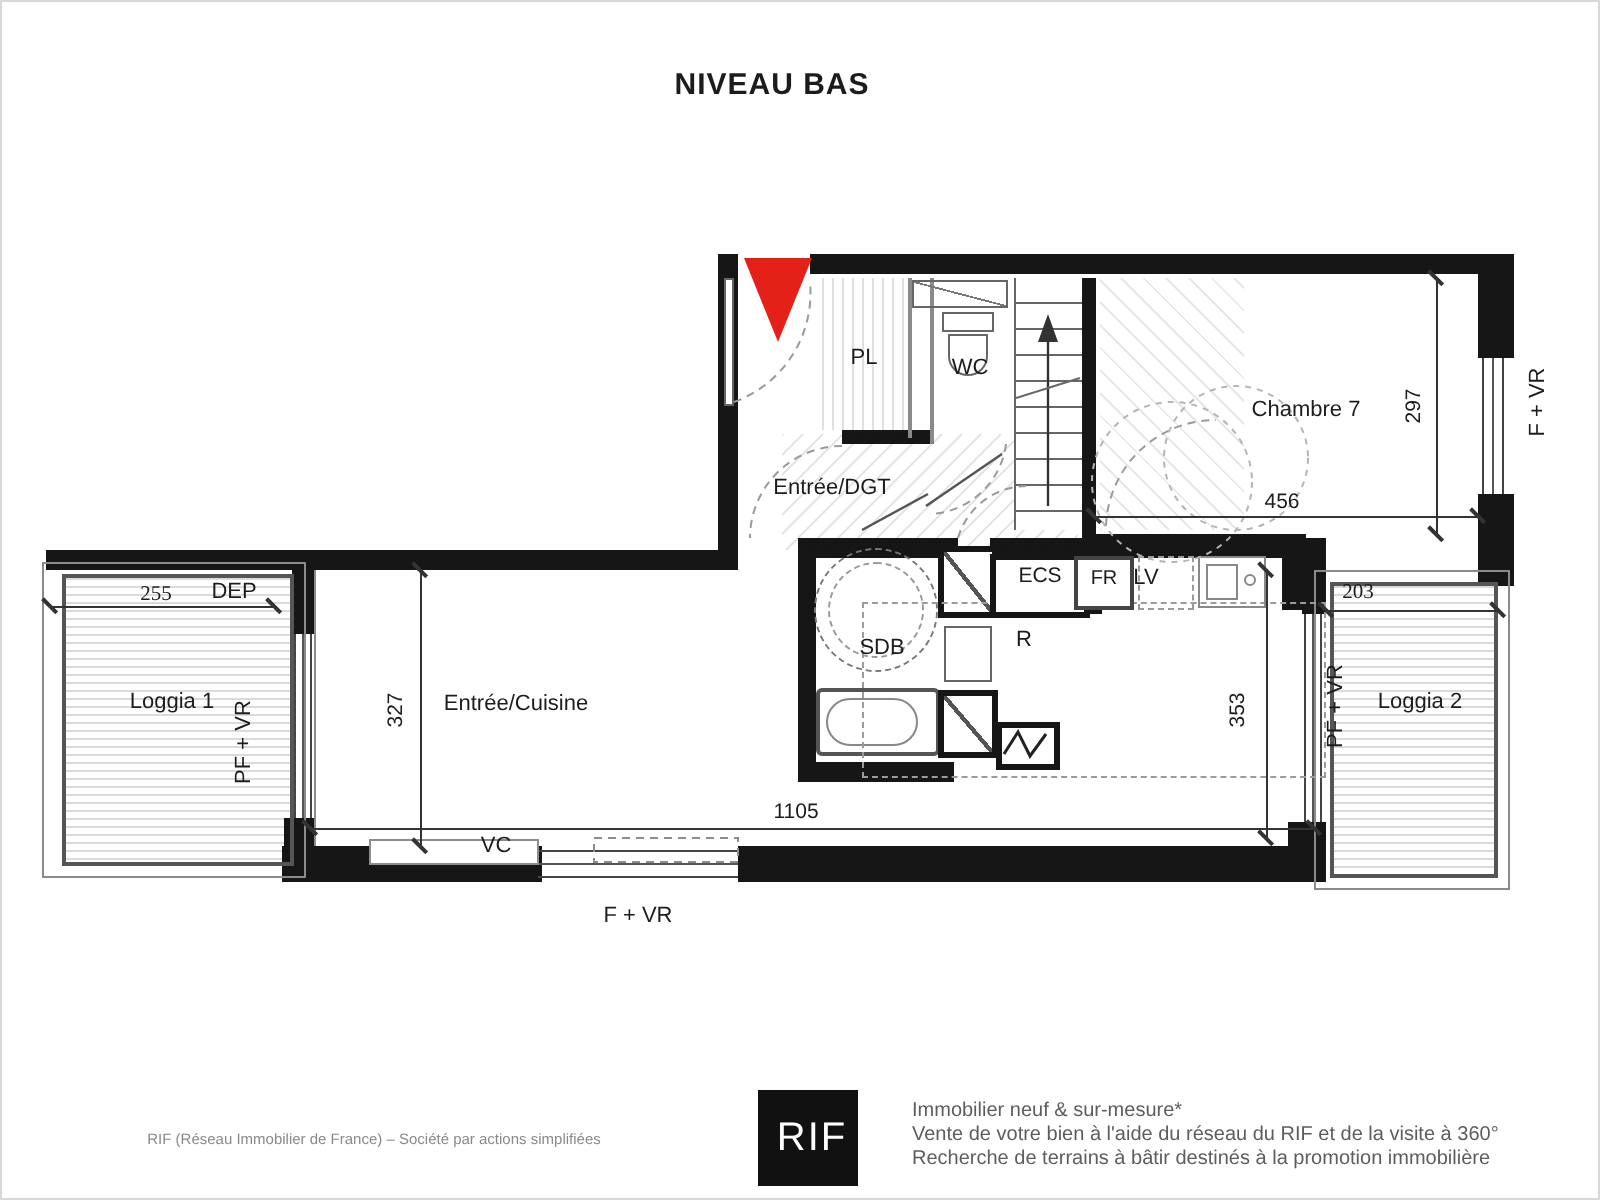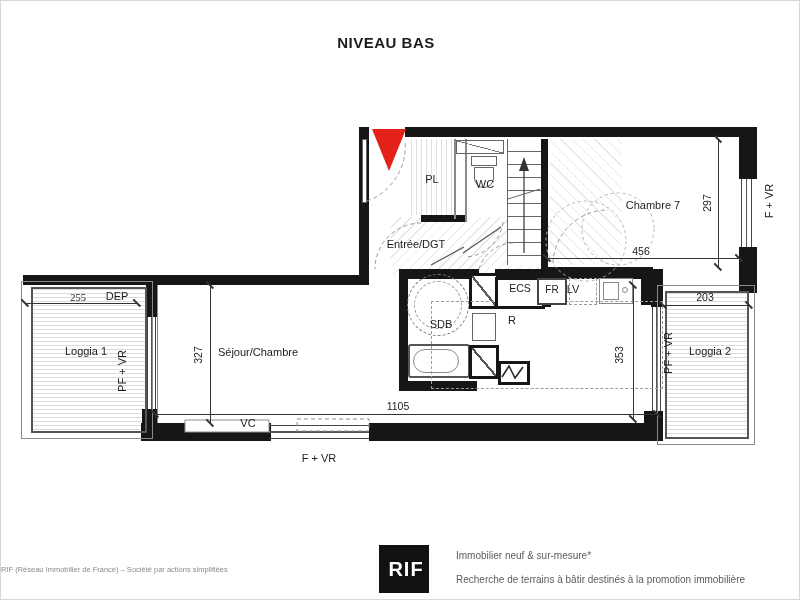--- a/index.html
+++ b/index.html
@@ -28,23 +28,23 @@
           border-top:1.5px solid #444; border-bottom:1.5px solid #444; }
   .fixture { position:absolute; background:#fff; border:3px solid #161616; }
   .fixture.diag { background-image:linear-gradient(to top right, transparent 47%, #555 47% 53%, transparent 53%); }
   .stairs { position:absolute; background:#fff;
             background-image:repeating-linear-gradient(to bottom, transparent 0 12px, #666 12px 13px);
             border-left:1px solid #666; }
   .dashbox { position:absolute; border:1.5px dashed #9b9b9b; }
   .entry-arrow { position:absolute; width:0; height:0;
                  border-left:17px solid transparent; border-right:17px solid transparent;
                  border-top:42px solid #e32119; }
-  .footer-small { position:absolute; font-size:7.5px; color:#8a8a8a; width:372px; text-align:left; }
+  .footer-small { position:absolute; font-size:7.5px; color:#8a8a8a; width:372px; text-align:center; }
   .rif-logo { position:absolute; background:#111; color:#fff; display:flex; align-items:center; justify-content:center;
-              font-weight:bold; font-size:20px; letter-spacing:1px; box-shadow:inset -4px 0 0 #fff; }
+              font-weight:normal; font-size:20px; letter-spacing:1px; box-shadow:inset -4px 0 0 #fff; }
   .rline { position:absolute; font-size:10px; color:#5d5d5d; line-height:12px; white-space:nowrap; }
   svg { position:absolute; left:0; top:0; }
 </style>
 </head>
 <body>
 
 <div id="canvas">
 
   <div class="lbl" style="left:285px; top:33px; width:200px; font-size:15px; font-weight:bold; letter-spacing:0.5px;">NIVEAU BAS</div>
 
@@ -165,41 +165,42 @@
   <div class="tick" style="left:204px; top:283px;"></div>
   <div class="tick" style="left:204px; top:421px;"></div>
   <div class="tick" style="left:627px; top:283px;"></div>
   <div class="tick" style="left:627px; top:417px;"></div>
 
   <div class="lbl" style="left:355px; top:237px; width:120px;">Entrée/DGT</div>
   <div class="lbl" style="left:411px; top:172px; width:40px;">PL</div>
   <div class="lbl" style="left:464px; top:177px; width:40px;">WC</div>
   <div class="lbl" style="left:592px; top:198px; width:120px;">Chambre 7</div>
   <div class="lbl" style="left:35px;  top:344px; width:100px;">Loggia 1</div>
-  <div class="lbl" style="left:187px; top:345px; width:140px;">Séjour/Chambre</div>
+  <div class="lbl" style="left:187px; top:345px; width:140px;">Entrée/Cuisine</div>
   <div class="lbl" style="left:410px; top:317px; width:60px;">SDB</div>
   <div class="lbl" style="left:494px; top:281px; width:50px; font-size:10.5px;">ECS</div>
   <div class="lbl" style="left:536px; top:283px; width:30px; font-size:10px;">FR</div>
   <div class="lbl" style="left:560px; top:282px; width:24px;">LV</div>
   <div class="lbl" style="left:501px; top:313px; width:20px;">R</div>
   <div class="lbl" style="left:659px; top:344px; width:100px;">Loggia 2</div>
   <div class="lbl" style="left:227px; top:416px; width:40px;">VC</div>
   <div class="lbl" style="left:268px; top:451px; width:100px;">F + VR</div>
 
   <div class="lbl dimlbl" style="left:59px;  top:291px; width:36px;font-family:Liberation Serif, serif;">255</div>
   <div class="lbl" style="left:96px; top:289px; width:40px;">DEP</div>
   <div class="lbl dimlbl" style="left:610px; top:244px; width:60px;">456</div>
-  <div class="lbl dimlbl" style="left:674px; top:290px; width:60px;">203</div>
+  <div class="lbl dimlbl" style="left:648px; top:290px; width:60px;font-family:Liberation Serif, serif;">203</div>
   <div class="lbl dimlbl" style="left:367px; top:399px; width:60px;">1105</div>
   <div class="vlbl dimlbl" style="left:678px; top:194px;">297</div>
   <div class="vlbl dimlbl" style="left:169px; top:346px;">327</div>
   <div class="vlbl dimlbl" style="left:590px; top:346px;">353</div>
 
   <div class="vlbl" style="left:93px;  top:362px;">PF + VR</div>
   <div class="vlbl" style="left:639px; top:344px;">PF + VR</div>
   <div class="vlbl" style="left:740px; top:192px;">F + VR</div>
 
   <div class="footer-small" style="left:0; top:564px;">RIF (Réseau Immobilier de France) – Société par actions simplifiées</div>
   <div class="rif-logo" style="left:378px; top:544px; width:54px; height:48px;">RIF</div>
   <div class="rline" style="left:455px; top:549px;">Immobilier neuf &amp; sur-mesure*</div>
+  <div class="rline" style="left:455px; top:561px;">Vente de votre bien à l'aide du réseau du RIF et de la visite à 360°</div>
   <div class="rline" style="left:455px; top:573px;">Recherche de terrains à bâtir destinés à la promotion immobilière</div>
 
 </div>
 
 </body></html>

